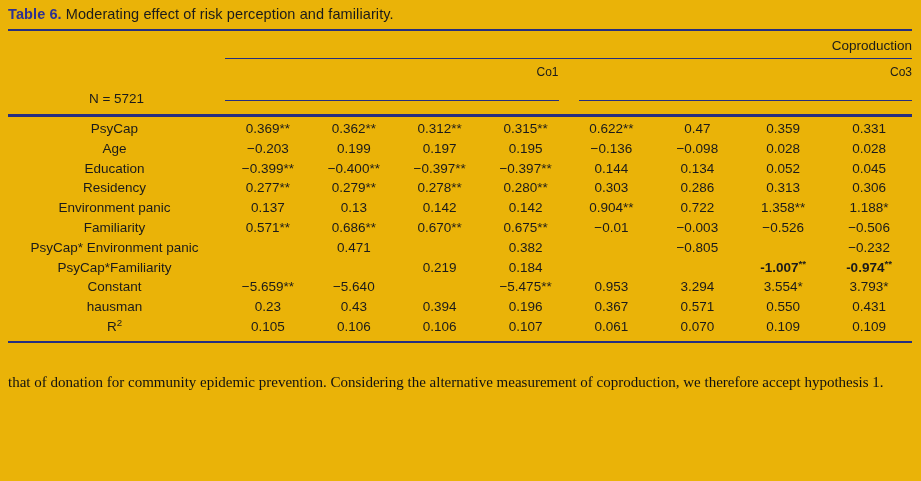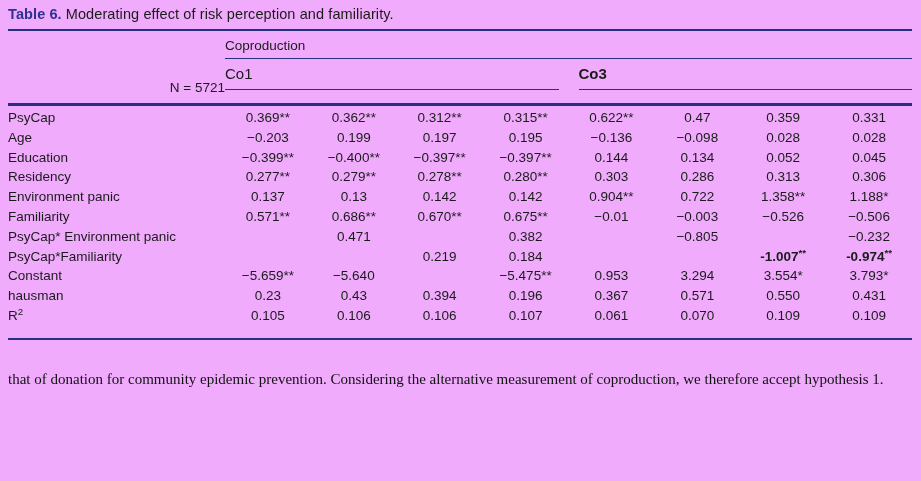--- a/index.html
+++ b/index.html
@@ -1,21 +1,21 @@
 <!DOCTYPE html>
 <html><head>
 <meta charset="utf-8">
 <style>
   * { box-sizing: border-box; margin: 0; padding: 0; }
   html, body { background: #ffffff; }
   body { font-family: "Liberation Sans", sans-serif; color: #1b1b1b; }
   .page {
     position: relative;
     width: 921px; height: 481px;
-    background: #f0abfc;
+    background: #eab308;
     overflow: hidden;
     padding: 5px 9px 0 8px;
   }
   
   .caption {
     font-size: 14.5px;
     line-height: 19px;
     color: #1b1b1b;
     letter-spacing: 0.1px;
   }
@@ -32,52 +32,52 @@
   
   table.results {
     width: 904px;
     border-collapse: collapse;
     table-layout: fixed;
     margin-top: 0;
   }
   col.lab-col { width: 217px; }
   thead td, thead th { font-weight: 400; }
   td.spanner {
-    text-align: left;
+    text-align: right;
     font-size: 13.5px;
     padding: 7px 0 5px;
     border-bottom: 1.5px solid #262f80;
   }
   th.n-label {
-    text-align: right;
+    text-align: center;
     vertical-align: bottom;
     font-size: 13.5px;
     padding-bottom: 8px;
     font-weight: 400;
   }
   td.group-cell { padding: 6px 0 13px; vertical-align: top; }
   .grp {
-    text-align: left;
-    font-size: 15px;
-    padding-bottom: 7px;
+    text-align: right;
+    font-size: 12px;
+    padding-bottom: 21px;
     border-bottom: 1.5px solid #262f80;
   }
   .grp-left  { margin-right: 10px; }
-  .grp-right { margin-left: 10px; font-weight: bold; }
+  .grp-right { margin-left: 10px; }
   tbody th, tbody td {
     font-size: 13.5px;
     height: 19.8px;
     line-height: 19.8px;
     vertical-align: middle;
     white-space: nowrap;
   }
-  tbody th.rowlabel { text-align: left; font-weight: 400; padding-right: 4px; }
+  tbody th.rowlabel { text-align: center; font-weight: 400; padding-right: 4px; }
   tbody td.val { text-align: center; }
   tbody tr:first-child > * { border-top: 3px solid #262f80; padding-top: 2px; }
-  tbody tr:last-child  > * { border-bottom: 2px solid #262f80; padding-bottom: 12px; margin-top: 12px; }
+  tbody tr:last-child  > * { border-bottom: 2px solid #262f80; padding-bottom: 4px; margin-top: 12px; }
   td.boldcell { font-weight: 700; }
   sup {
     font-size: 0.72em;
     line-height: 0;
     vertical-align: super;
   }
   
   .footnotes { margin-top: 4px; font-size: 13px; line-height: 17.5px; }
   .footnotes i { font-family: "Liberation Serif", serif; font-style: italic; font-size: 14px; }
   

